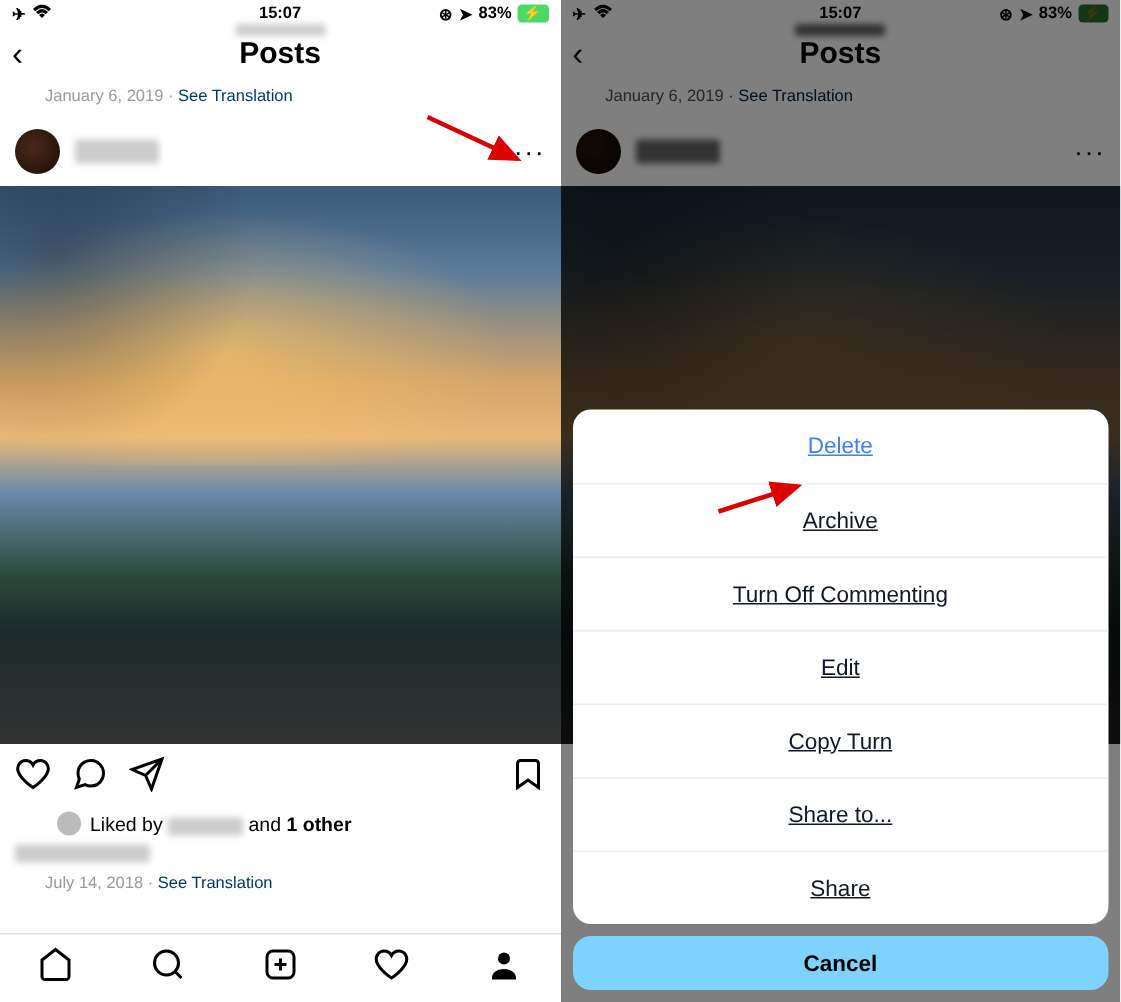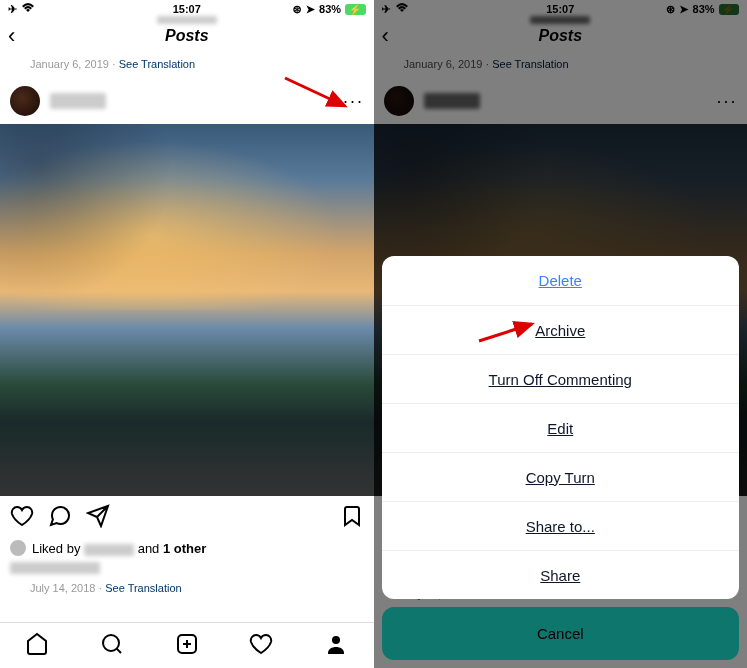--- a/index.html
+++ b/index.html
@@ -6,47 +6,47 @@
 body { font-family: -apple-system, Helvetica, Arial, sans-serif; background: #fff; }
 .container { display: flex; width: 747px; height: 668px; }
 .screen { position: relative; width: 50%; height: 100%; overflow: hidden; background: #fff; }
 .screen.right { background: #fff; }
 .status-bar { display: flex; justify-content: space-between; align-items: center; padding: 2px 8px; font-size: 11px; font-weight: 600; height: 18px; }
 .status-left, .status-right { display: flex; align-items: center; gap: 4px; }
 .status-center { position: absolute; left: 50%; transform: translateX(-50%); }
 .battery-badge { background: #4cd964; color: #fff; padding: 0 4px; border-radius: 3px; font-size: 10px; display: inline-flex; align-items: center; }
 .header { position: relative; display: flex; align-items: center; justify-content: center; height: 36px; }
 .back-btn { position: absolute; left: 8px; font-size: 22px; color: #000; }
-.header-title { font-weight: 600; font-size: 16px; font-style: italic; }
+.header-title { font-weight: 600; font-size: 20px; }
 .header-sub { position: absolute; left: 50%; transform: translateX(-50%); top: -2px; width: 60px; height: 8px; background: #ccc; filter: blur(2px); border-radius: 2px; }
 .meta-row { padding: 4px 10px 8px; font-size: 11px; color: #999; margin-left: 20px; }
 .meta-row a { color: #00376b; text-decoration: none; }
 .post-header { display: flex; align-items: center; padding: 8px 10px; }
 .avatar { width: 30px; height: 30px; border-radius: 50%; background: radial-gradient(circle at 40% 40%, #4a2a1a, #1a0a05); }
 .username-blur { margin-left: 10px; width: 56px; height: 16px; background: #ccc; filter: blur(2px); border-radius: 2px; }
 .more-btn { margin-left: auto; font-size: 18px; letter-spacing: 1px; color: #000; cursor: pointer; }
 .photo { width: 100%; height: 372px; background: linear-gradient(to bottom, #3a5a7a 0%, #5a7a9a 15%, #d4a56a 35%, #e8b878 45%, #6a8aaa 55%, #2a4a3a 70%, #1a2a2a 80%, #333 100%); position: relative; overflow: hidden; }
 .photo::before { content: ""; position: absolute; top: 0; left: 0; right: 0; height: 50%; background: radial-gradient(ellipse at 40% 60%, rgba(255,200,100,0.6), transparent 60%); }
 .photo::after { content: ""; position: absolute; left: -20px; top: -10px; width: 200px; height: 180px; background: radial-gradient(circle at 30% 30%, rgba(0,0,0,0.3), transparent 70%); }
 .actions-row { display: flex; align-items: center; padding: 8px 10px; gap: 14px; }
 .actions-row .spacer { flex: 1; }
 .icon { width: 24px; height: 24px; }
-.likes-row { display: flex; align-items: flex-end; padding: 0 10px 4px; font-size: 13px; gap: 6px; }
+.likes-row { display: flex; align-items: flex-end; padding: 0 10px 4px; font-size: 13px; gap: 6px; margin-left: 28px; }
 .small-avatar { width: 16px; height: 16px; border-radius: 50%; background: #bbb; }
 .blur-name { display: inline-block; width: 50px; height: 12px; background: #ccc; filter: blur(2px); border-radius: 2px; vertical-align: middle; }
 .caption-blur { margin: 2px 10px 4px; width: 90px; height: 12px; background: #ccc; filter: blur(2px); border-radius: 2px; }
 .tab-bar { position: absolute; bottom: 0; left: 0; right: 0; height: 46px; border-top: 1px solid #ddd; display: flex; justify-content: space-around; align-items: center; background: #fff; }
 .overlay { position: absolute; inset: 0; background: rgba(0,0,0,0.5); }
 .right .content-under { position: absolute; inset: 0; }
 .sheet { position: absolute; bottom: 8px; left: 8px; right: 8px; }
 .sheet-group { background: #fff; border-radius: 12px; overflow: hidden; }
 .sheet-item { height: 49px; display: flex; align-items: center; justify-content: center; font-size: 15px; color: #0f172a; border-top: 1px solid #eee; text-decoration: underline; }
 .sheet-item:first-child { border-top: none; }
 .sheet-item.delete { color: #3b82f6; }
-.sheet-cancel { margin-top: 8px; background: #0f766e; border-radius: 12px; height: 53px; display: flex; align-items: center; justify-content: center; font-size: 15px; font-weight: 400; }
+.sheet-cancel { margin-top: 8px; background: #7dd3fc; border-radius: 12px; height: 36px; display: flex; align-items: center; justify-content: center; font-size: 15px; font-weight: 700; }
 .arrow { position: absolute; z-index: 100; pointer-events: none; }
 .dim { filter: brightness(0.5); }
 </style>
 </head>
 <body>
 
 <div class="container">
 
   <div class="screen left">
 

